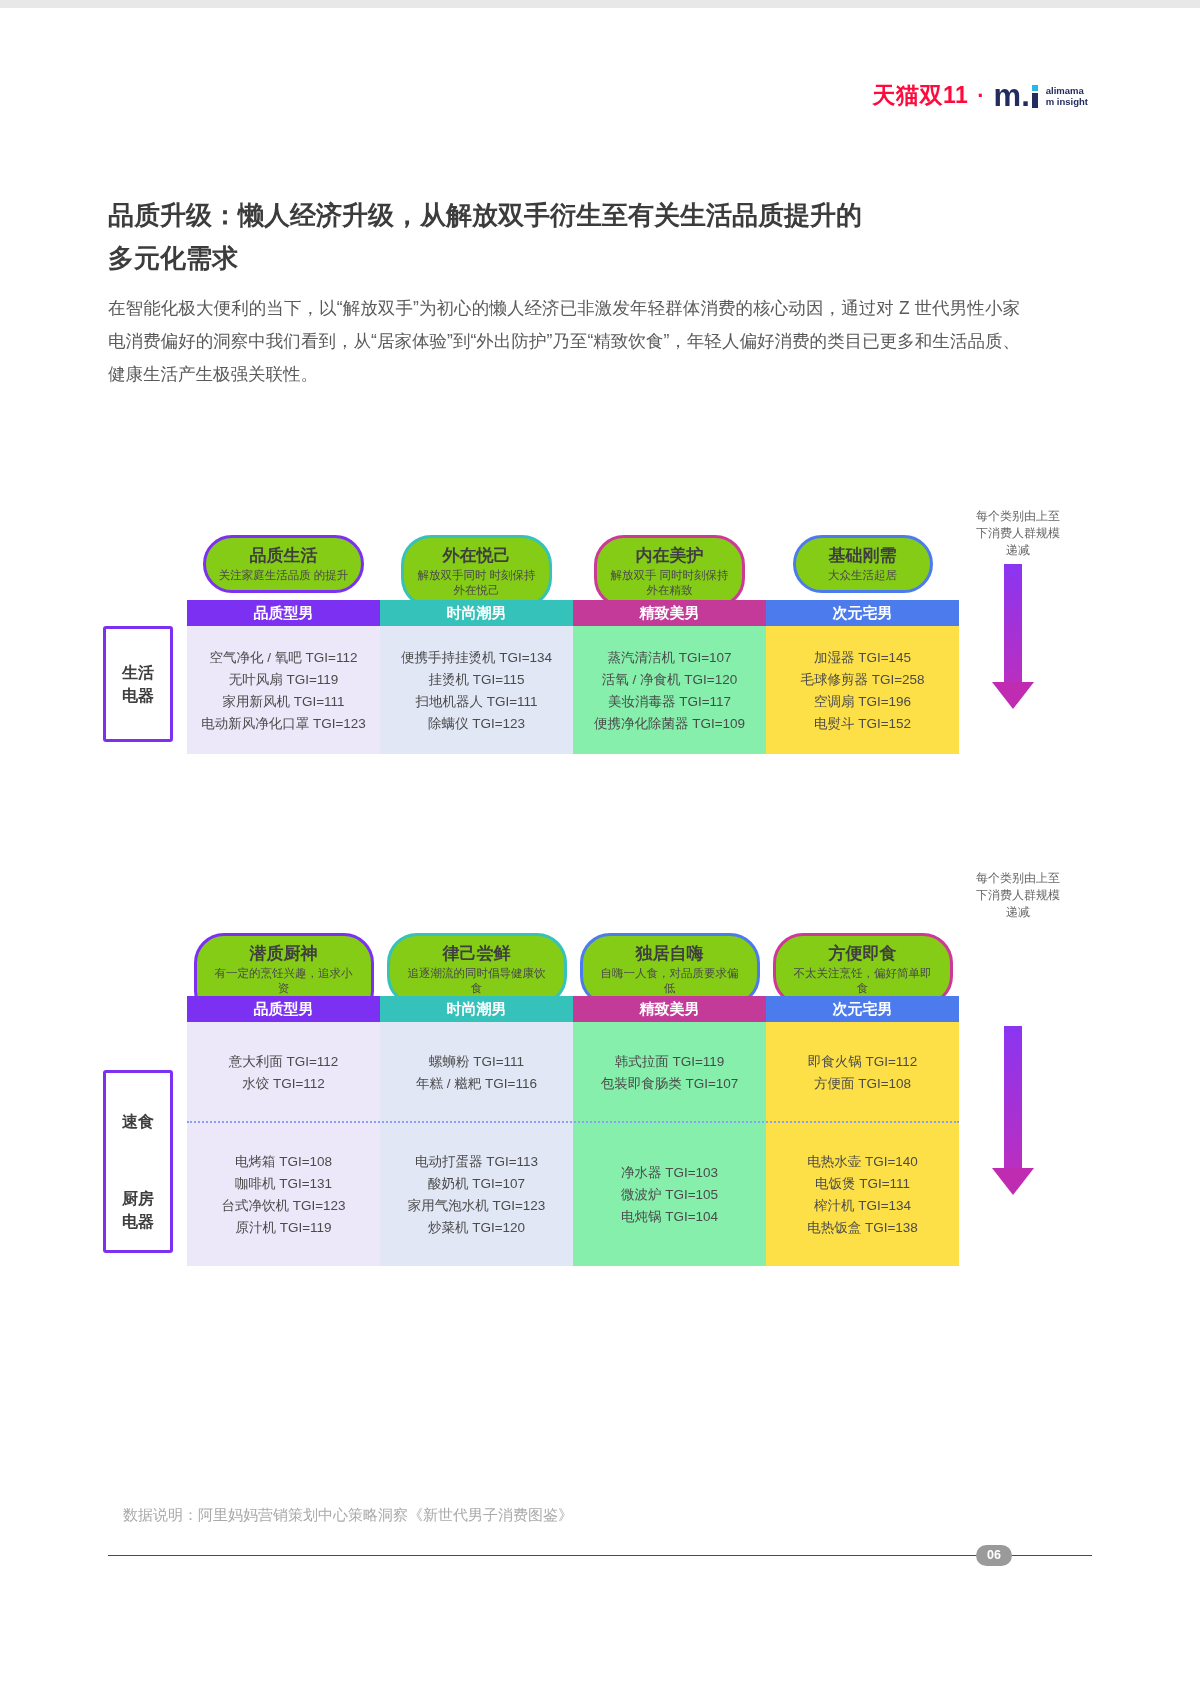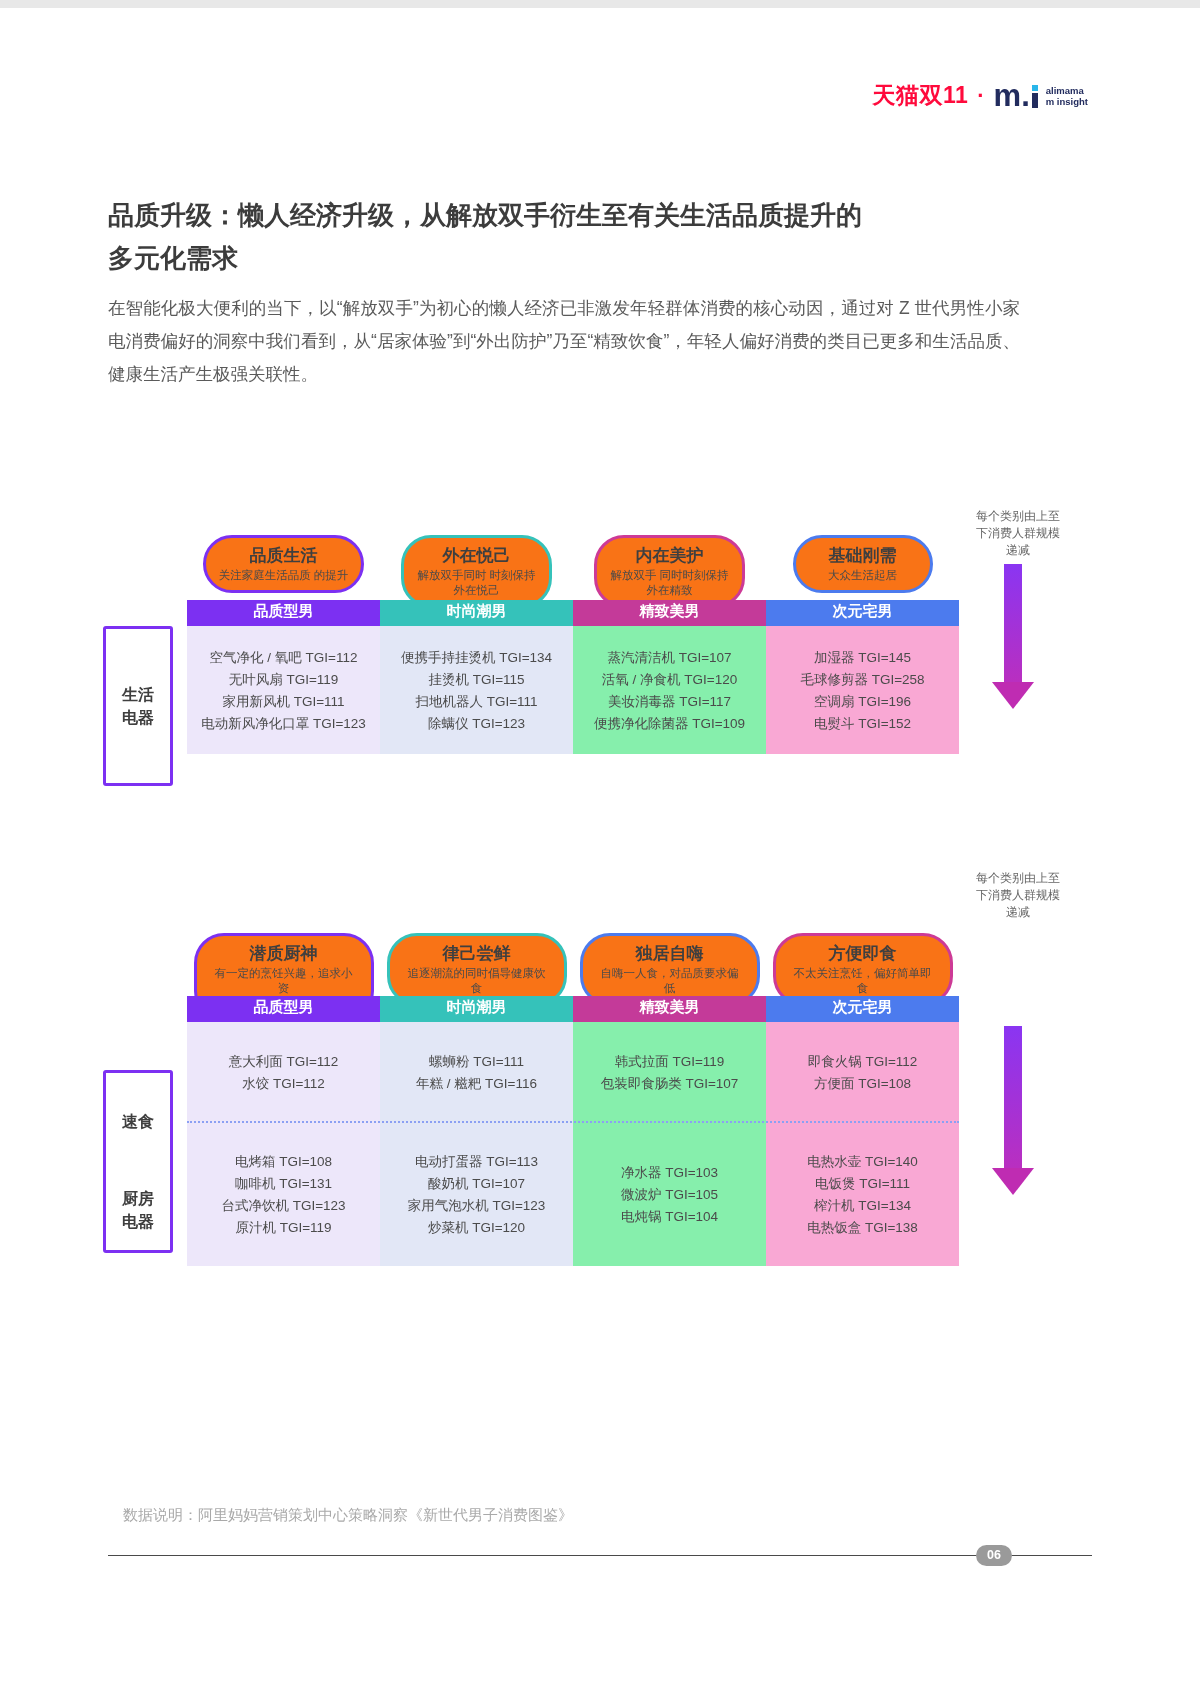--- a/index.html
+++ b/index.html
@@ -16,33 +16,33 @@
   .mi-i .stem { width:6px; height:15px; background:#222c5e; }
   .alimama { margin-left:8px; color:#222c5e; font-size:9.5px; font-weight:600; line-height:11px; }
 
   
   .title { position:absolute; left:108px; top:186px; width:920px; font-size:26px; font-weight:800; color:#3c3c3c; line-height:43px; }
   .intro { position:absolute; left:108px; top:284px; width:912px; font-size:17.5px; color:#5a5a5a; line-height:33px; text-align:justify; }
 
   
   .pills { position:absolute; left:187px; width:772px; display:flex; align-items:flex-start; }
   .pill-slot { width:193px; display:flex; justify-content:center; }
-  .pill { background:#f97316; border:3px solid #999; border-radius:30px; padding:6px 13px 7px; text-align:center; min-width:140px; max-width:180px; }
+  .pill { background:#84cc16; border:3px solid #999; border-radius:30px; padding:6px 13px 7px; text-align:center; min-width:140px; max-width:180px; }
   .pill-title { font-size:17px; font-weight:700; color:#3f3f3f; line-height:24px; }
   .pill-desc  { font-size:11.5px; color:#4a4a4a; line-height:15px; white-space:pre-line; }
   .b0 { border-color:#7c30f2; } .b1 { border-color:#35c2ba; } .b2 { border-color:#cd3a96; } .b3 { border-color:#4c7bee; }
 
   
-  .ghead-row { position:absolute; left:187px; width:772px; height:34px; display:flex;font-family:Liberation Mono, monospace; }
+  .ghead-row { position:absolute; left:187px; width:772px; height:34px; display:flex; }
   .ghead { flex:1; color:#ffffff; font-weight:700; font-size:15px; text-align:center; line-height:26px; }
   .h0 { background:#7c30f2; } .h1 { background:#35c2ba; } .h2 { background:#c43a99; } .h3 { background:#4c7bee; }
 
   .body-row { position:absolute; left:187px; width:772px; display:flex; }
   .gcol { flex:1; display:flex; flex-direction:column; justify-content:center; align-items:center; gap:5px; }
-  .t0 { background:#ede7fa; } .t1 { background:#e2e7f6; } .t2 { background:#86efac; } .t3 { background:#f9a8d4; }
+  .t0 { background:#ede7fa; } .t1 { background:#e2e7f6; } .t2 { background:#86efac; } .t3 { background:#fde047; }
   .item { font-size:13.5px; color:#4b4b4b; line-height:17px; white-space:nowrap; }
 
   .gcol2 { flex:1; display:flex; flex-direction:column; }
   .stack { display:flex; flex-direction:column; justify-content:center; align-items:center; gap:5px; }
   .stack-a { height:100px; } .stack-b { flex:1; }
 
   .divider { position:absolute; left:187px; width:772px; border-top:2px dotted #8ba0f3; }
 
   
   .label-box { position:absolute; left:103px; width:70px; background:#fff; border:3px solid #7c30f2; border-radius:3px; display:flex; flex-direction:column; }
@@ -145,21 +145,21 @@
         <div class="item">便携净化除菌器 TGI=109</div>
       </div>
     <div class="gcol t3">
         <div class="item">加湿器 TGI=145</div>
         <div class="item">毛球修剪器 TGI=258</div>
         <div class="item">空调扇 TGI=196</div>
         <div class="item">电熨斗 TGI=152</div>
       </div>
   </div>
 
-  <div class="label-box" style="top:618px; height:160px; justify-content:center; align-items:center; gap:3px;">
+  <div class="label-box" style="top:618px; height:116px; justify-content:center; align-items:center; gap:3px;">
       <div class="rowlabel-line">生活</div>
       <div class="rowlabel-line">电器</div>
     </div>
 
   <div class="note" style="top:500px;">
       <div class="note-line">每个类别由上至</div>
       <div class="note-line">下消费人群规模</div>
       <div class="note-line">递减</div>
     </div>
   <div class="arrow" style="top:556px;">

